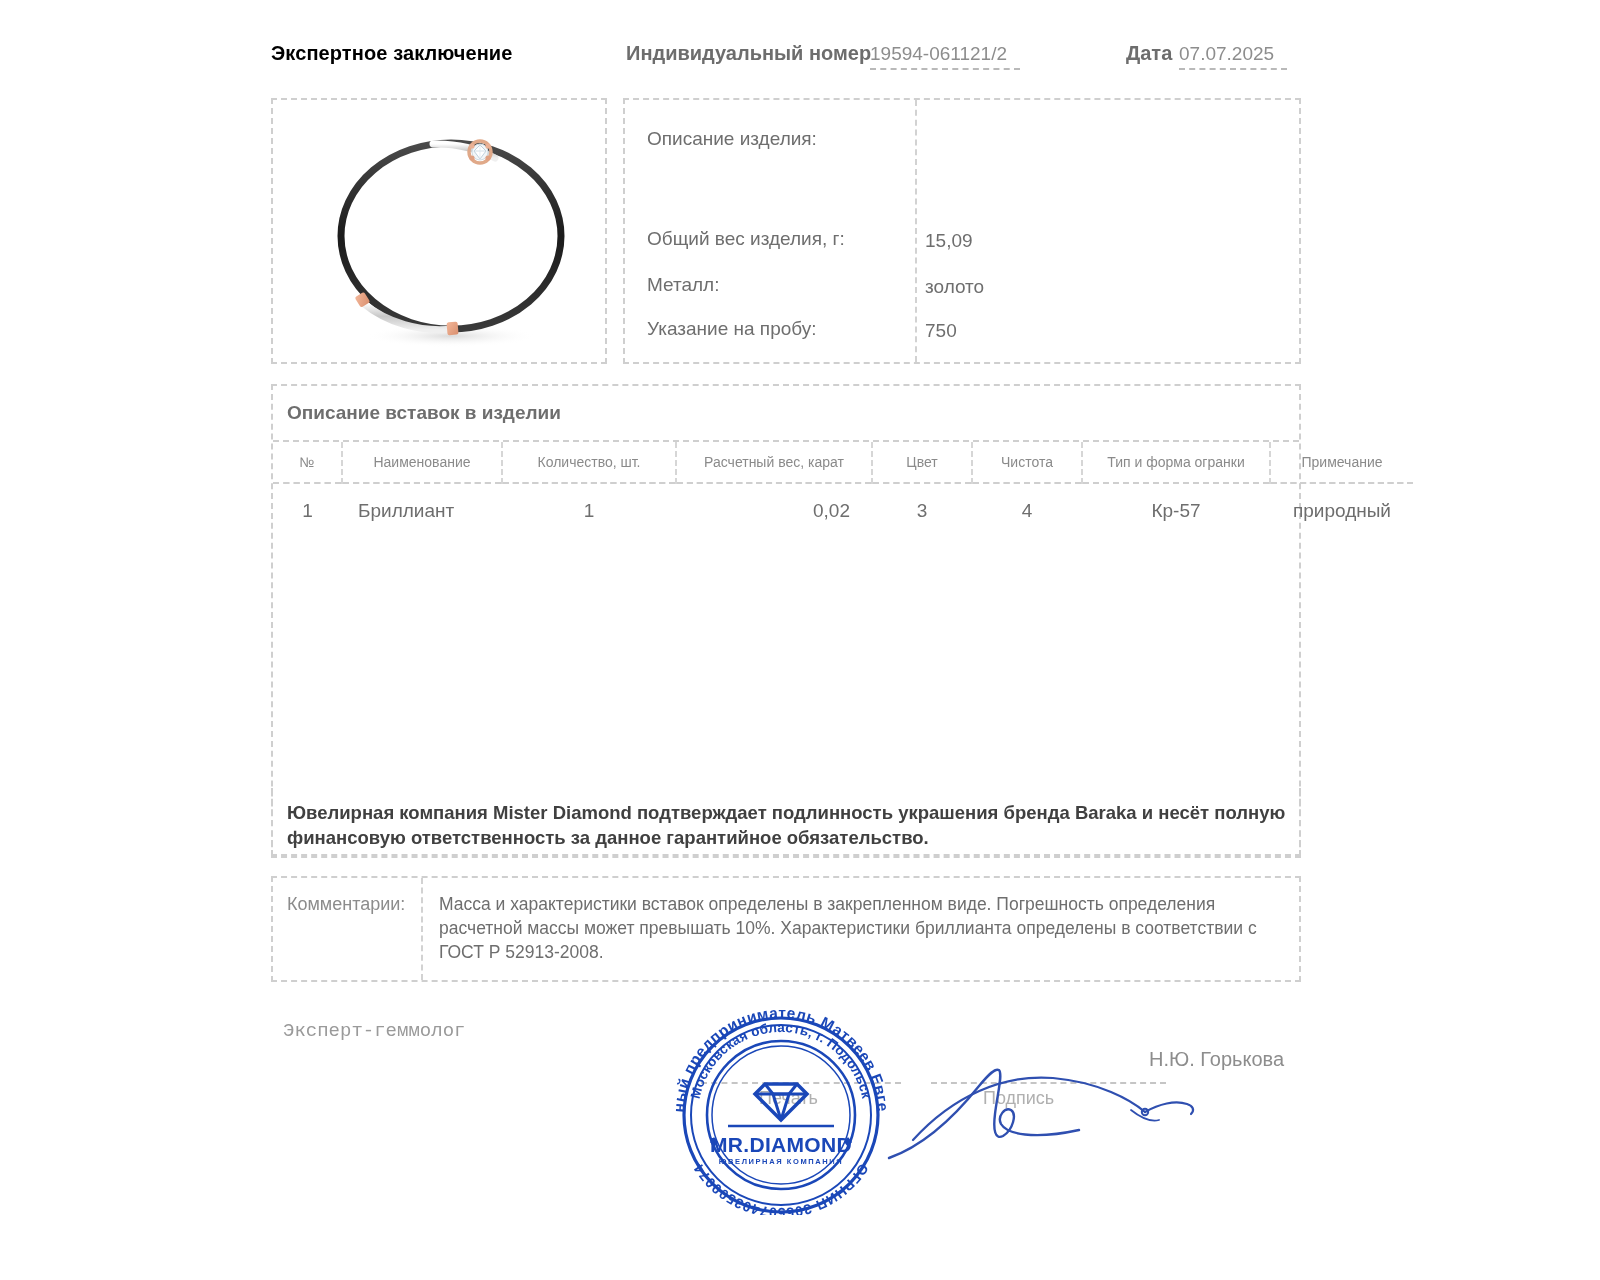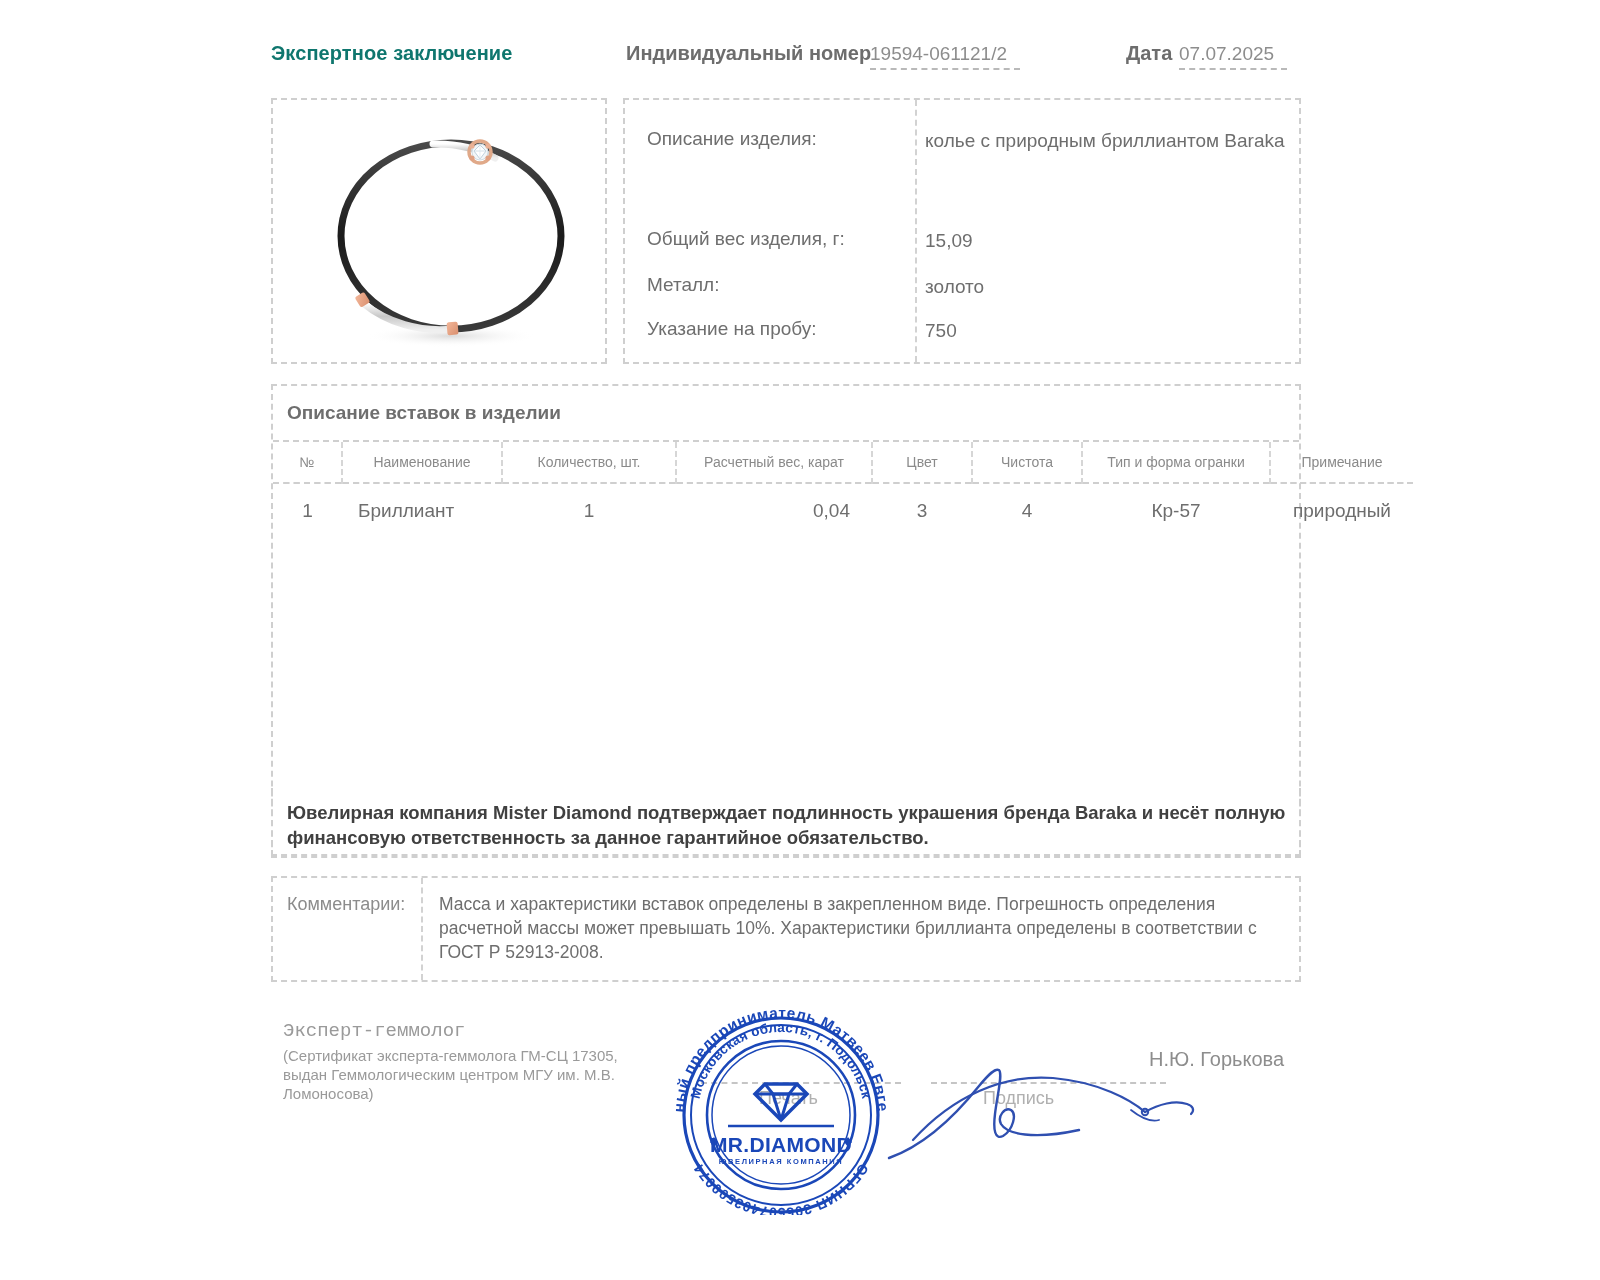--- a/index.html
+++ b/index.html
@@ -28,21 +28,21 @@
     position: absolute;
     left: 0; top: 40px;
     width: 1030px;
     height: 36px;
   }
   .hdr-title {
     position: absolute;
     left: 0; top: 2px;
     font-size: 20px;
     font-weight: bold;
-    color: #0f766e;
+    color: #000000;
     letter-spacing: .1px;
   }
   .hdr-reg-label {
     position: absolute;
     left: 355px; top: 2px;
     font-size: 20px;
     font-weight: bold;
     color: #6d6d6d;
   }
   .hdr-reg-value {
@@ -355,21 +355,20 @@
             <circle cx="8" cy="6" r="2.6" fill="#e0a081"></circle>
           </g>
         </svg>
       </div>
     </div>
 
     <div class="spec-box">
       <div class="spec-divider"></div>
 
       <div class="spec-row" style="top:28px;">Описание изделия:</div>
-      <div class="spec-val" style="top:28px;">колье с природным бриллиантом Baraka</div>
 
       <div class="spec-row" style="top:128px;">Общий вес изделия, г:</div>
       <div class="spec-val" style="top:128px;">15,09</div>
 
       <div class="spec-row" style="top:174px;">Металл:</div>
       <div class="spec-val" style="top:174px;">золото</div>
 
       <div class="spec-row" style="top:218px;">Указание на пробу:</div>
       <div class="spec-val" style="top:218px;">750</div>
     </div>
@@ -390,21 +389,21 @@
           <th class="col-clarity">Чистота</th>
           <th class="col-cut">Тип и форма огранки</th>
           <th class="col-note">Примечание</th>
         </tr>
       </thead>
       <tbody>
         <tr>
           <td class="col-no">1</td>
           <td class="col-name al-left">Бриллиант</td>
           <td class="col-qty">1</td>
-          <td class="col-weight al-right">0,04</td>
+          <td class="col-weight al-right">0,02</td>
           <td class="col-color">3</td>
           <td class="col-clarity">4</td>
           <td class="col-cut">Кр-57</td>
           <td class="col-note al-right">природный</td>
         </tr>
       </tbody>
     </table>
   </div>
 
   <div class="confirm">
@@ -413,21 +412,20 @@
 
   <div class="comments">
     <div class="comments-label">Комментарии:</div>
     <div class="comments-div"></div>
     <div class="comments-text">Масса и характеристики вставок определены в закрепленном виде. Погрешность определения расчетной массы может превышать 10%. Характеристики бриллианта определены в соответствии с ГОСТ Р 52913-2008.</div>
   </div>
 
   <div class="footer">
 
     <div class="expert-title">Эксперт-геммолог</div>
-    <div class="expert-sub">(Сертификат эксперта-геммолога ГМ-СЦ 17305, выдан Геммологическим центром МГУ им. М.В. Ломоносова)</div>
 
     <div class="stamp-line"></div>
     <div class="stamp-label">Печать</div>
 
     <div class="sign-line"></div>
     <div class="sign-label">Подпись</div>
 
     <div class="signer-name">Н.Ю. Горькова</div>
 
     <div class="stamp-wrap">

